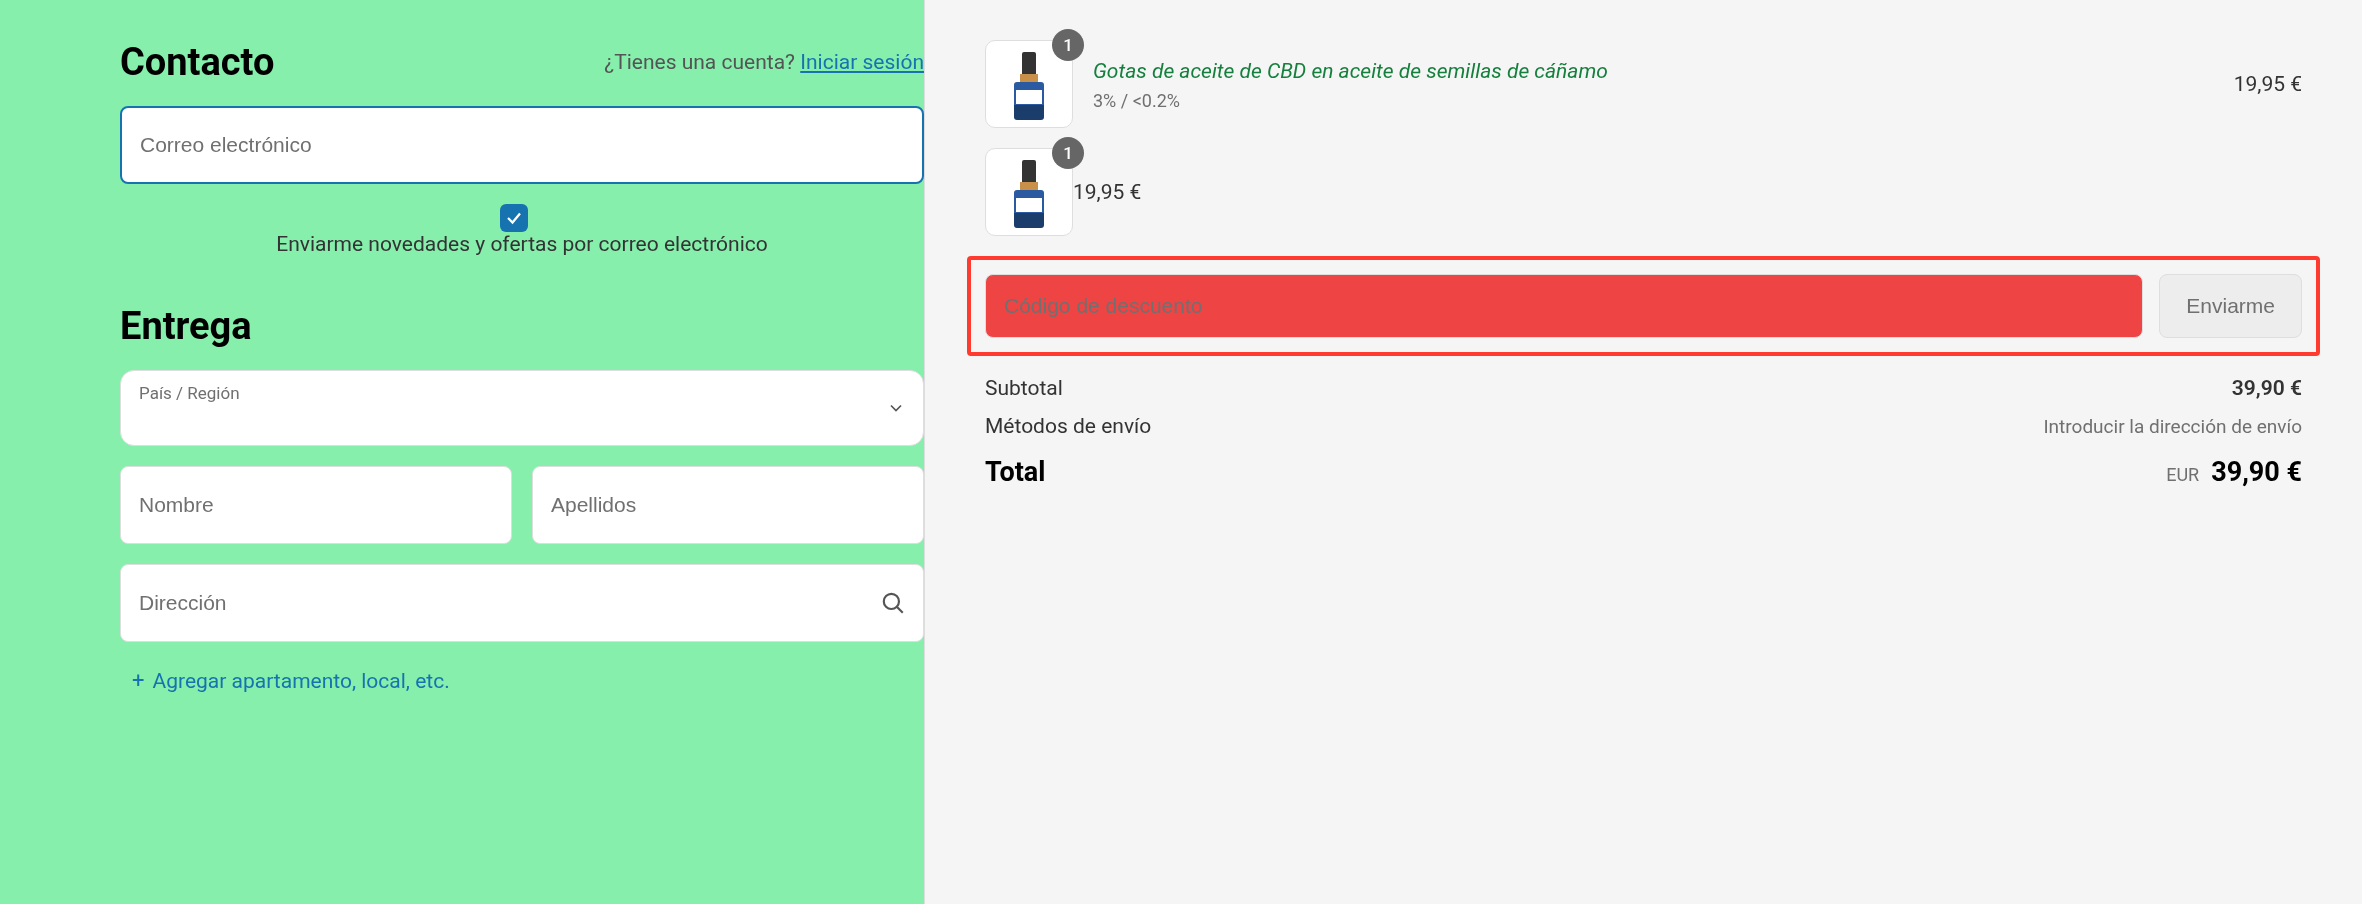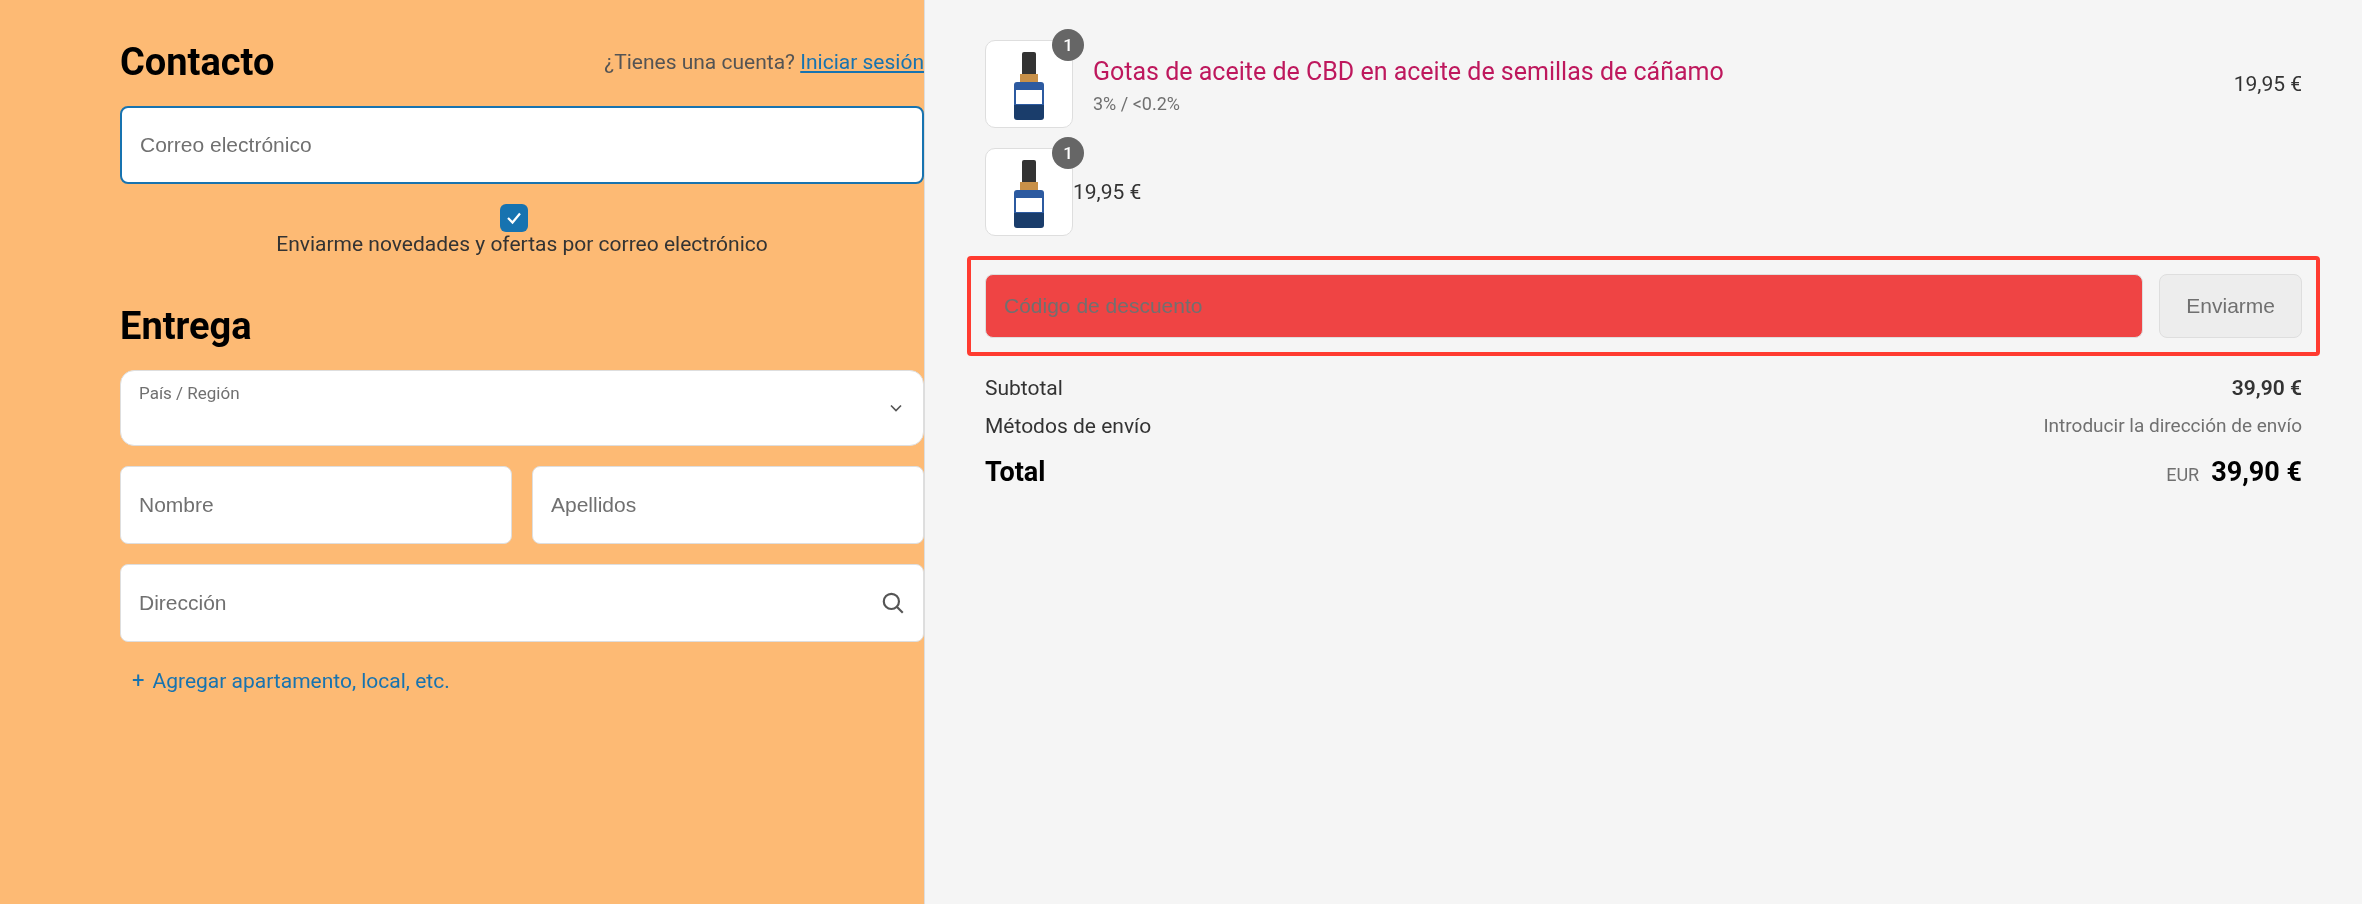--- a/index.html
+++ b/index.html
@@ -11,21 +11,21 @@
       font-family: -apple-system, BlinkMacSystemFont, "Segoe UI", Roboto, Helvetica, Arial, sans-serif;
       font-size: 21px;
       color: #333;
       display: flex;
       width: 2362px;
       height: 904px;
     }
     .left-panel {
       width: 924px;
       padding: 40px 0px 28px 120px;
-      background: #fdba74;
+      background: #86efac;
     }
     .right-panel {
       flex: 1;
       background: #f5f5f5;
       border-left: 1px solid #ddd;
       padding: 40px 60px 40px 60px;
       position: relative;
     }
     .section-header {
       display: flex;
@@ -220,23 +220,24 @@
       left: 2px;
       right: 2px;
       height: 14px;
       background: #fff;
     }
     .item-info {
       flex: 1;
       padding: 0 20px;
     }
     .item-title {
-      font-size: 25px;
-      color: #be185d;
+      font-size: 21px;
+      color: #15803d;
       line-height: 1.4;
+      font-style: italic;
     }
     .item-variant {
       font-size: 18px;
       color: #707070;
       margin-top: 4px;
     }
     .item-price {
       font-size: 21px;
       color: #333;
       white-space: nowrap;
@@ -267,20 +268,21 @@
       background: #ededed;
       border: 1px solid #dedede;
       border-radius: 8px;
       font-size: 21px;
       color: #707070;
       cursor: pointer;
     }
     .summary-row {
       display: flex;
       justify-content: space-between;
+      align-items: center;
       margin-bottom: 14px;
       font-size: 21px;
     }
     .summary-label {
       color: #333;
     }
     .summary-value {
       color: #333;
       font-weight: 600;
     }

